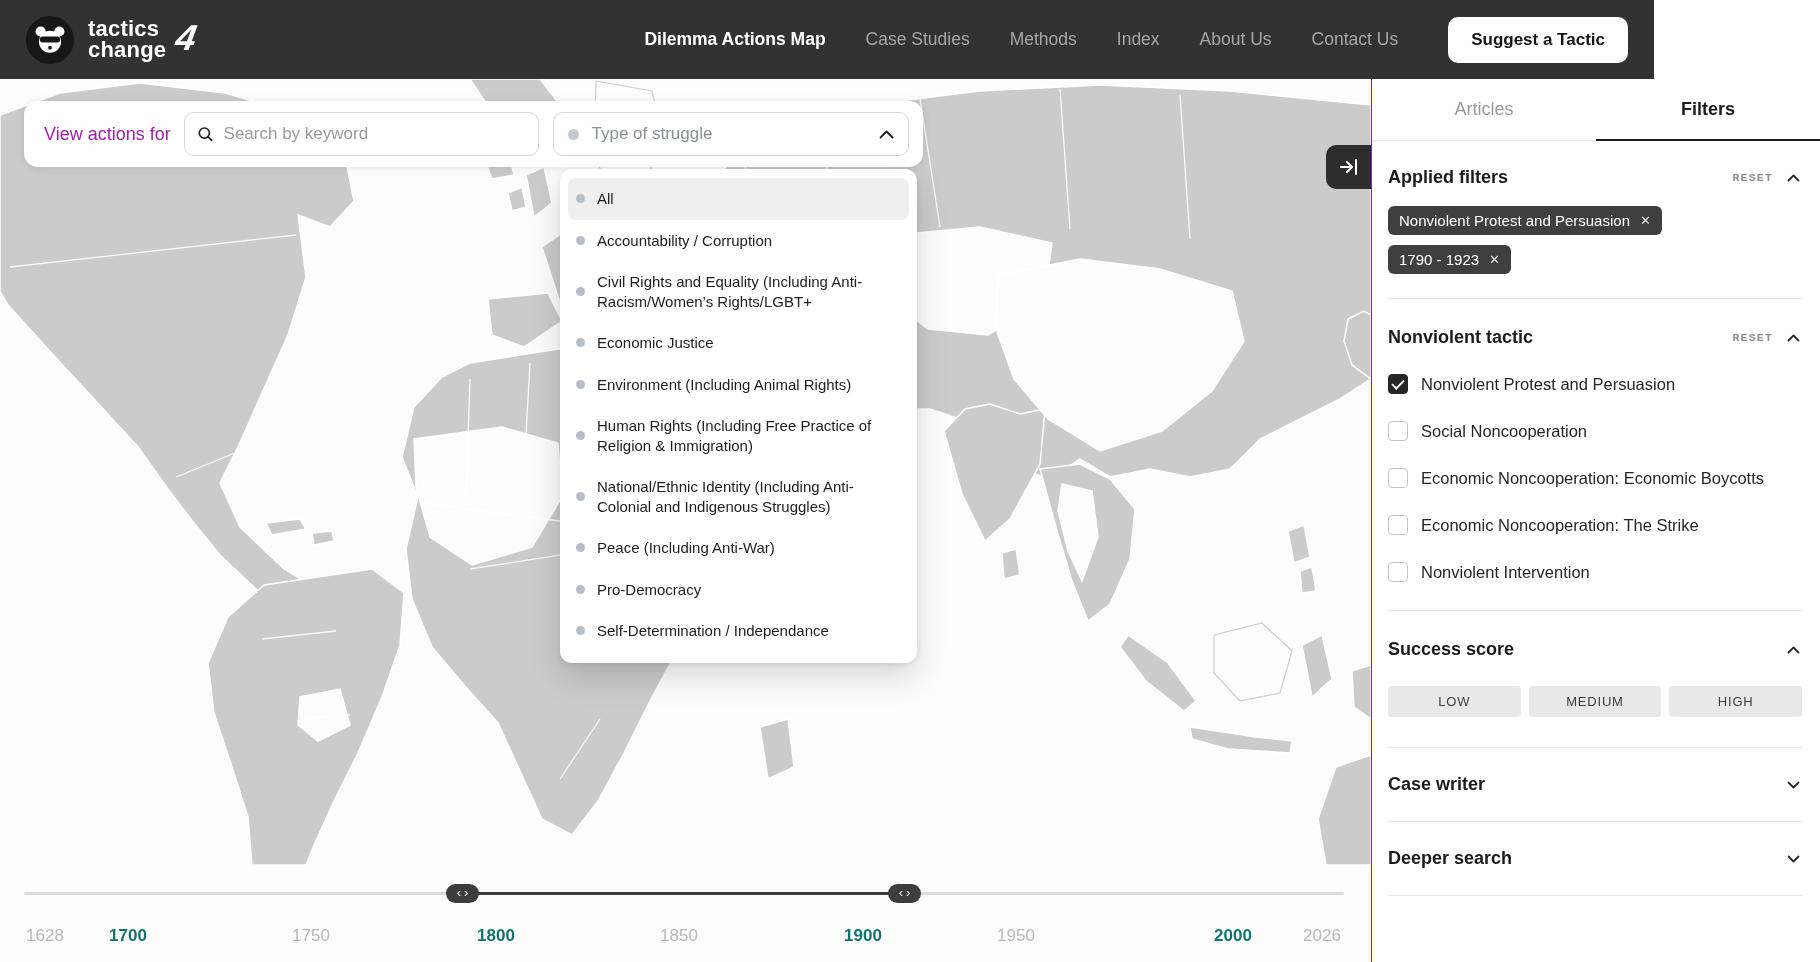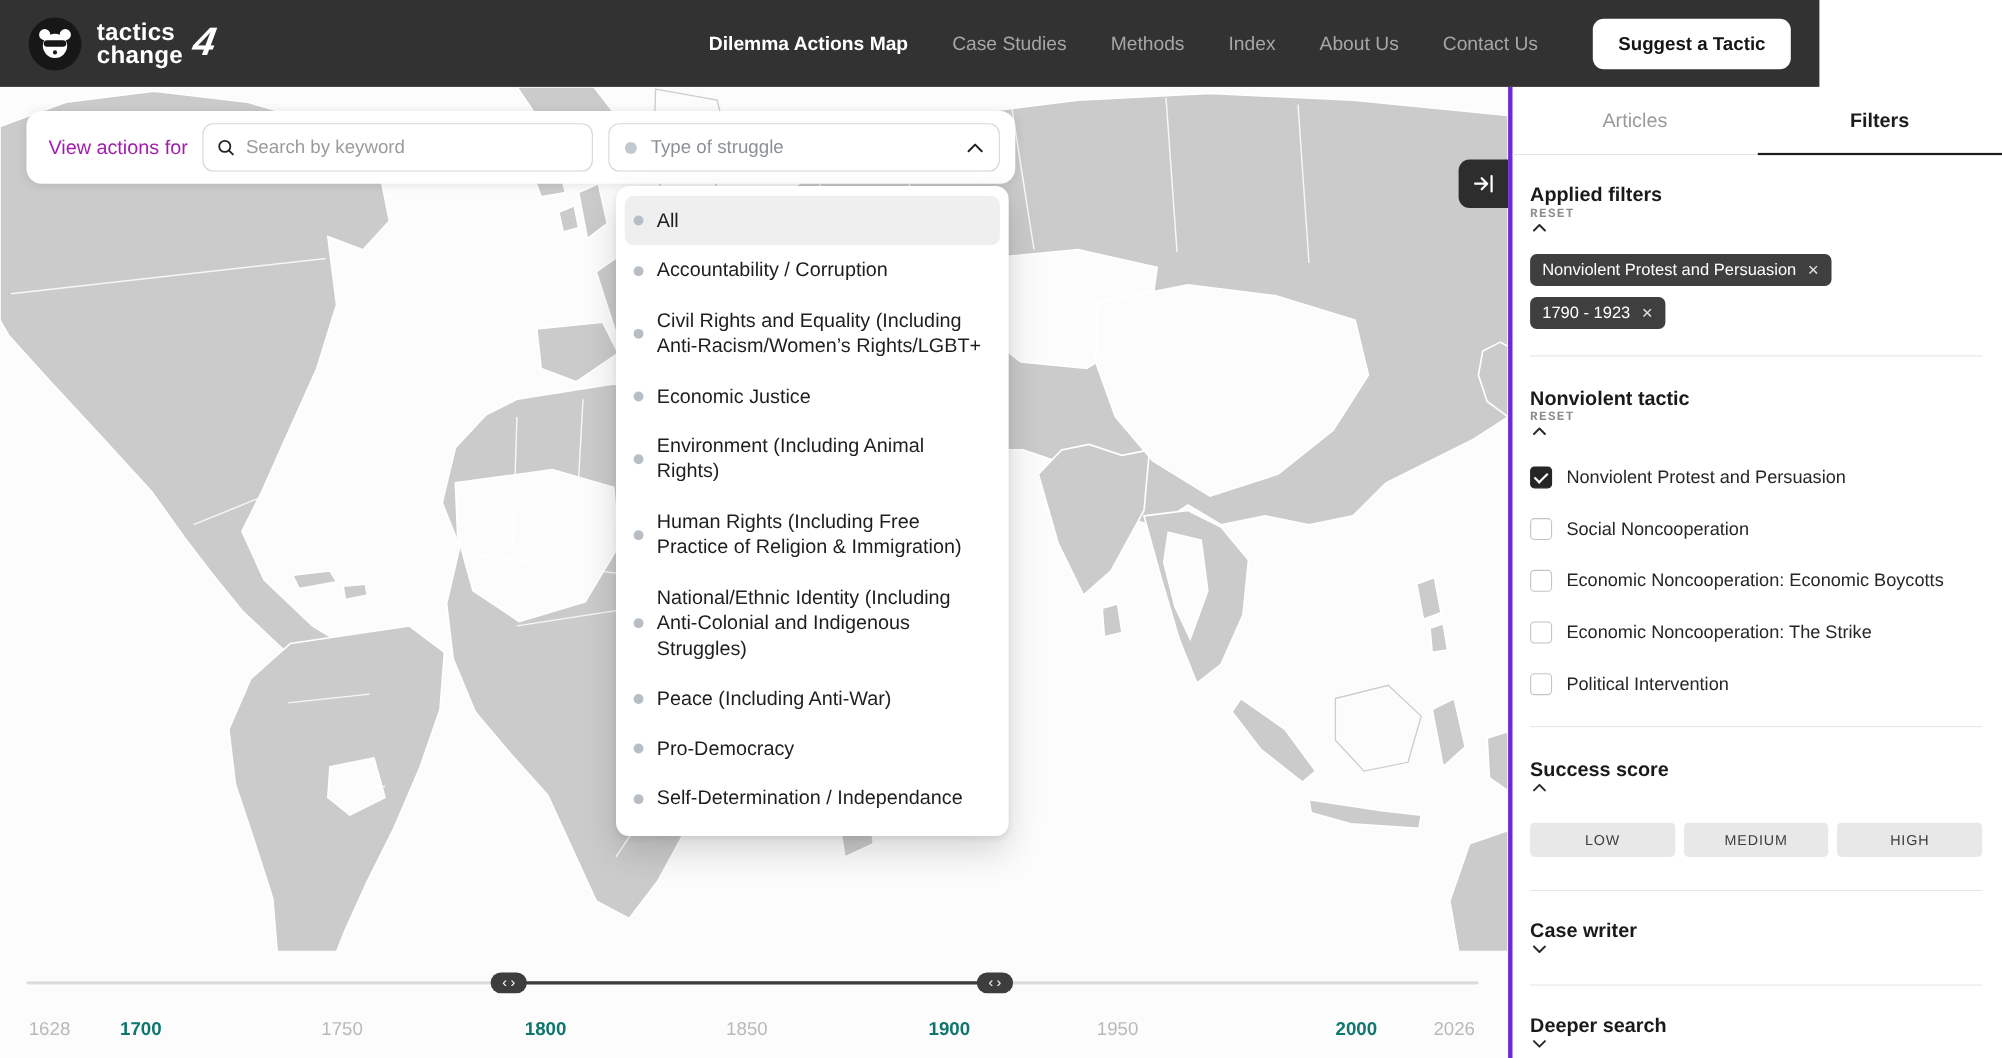--- a/index.html
+++ b/index.html
@@ -48,49 +48,49 @@
   .sel-text { flex:1; font-size:17px; color:#8b9097; }
 
   
   .dropdown-panel { position:absolute; left:560px; top:90px; width:357px; background:#fff;
     border-radius:12px; box-shadow:0 14px 32px rgba(0,0,0,0.15), 0 2px 6px rgba(0,0,0,0.08);
     padding:9px 0 11px; z-index:11; }
   .opt { display:flex; align-items:center; gap:12px; margin:0 8px; padding:11px 8px;
     cursor:pointer; border-radius:8px; }
   .opt[data-selected="true"] { background:#efefef; }
   .opt .dot { width:9px; height:9px; border-radius:50%; background:#b8bec6; flex-shrink:0; }
-  .opt-label { font-size:18px; color:#1e1e1e; line-height:1.3; }
+  .opt-label { font-size:15px; color:#1e1e1e; line-height:1.3; }
 
   
   .collapse-btn { position:absolute; right:0; top:66px; width:45px; height:44px; background:#2d2d2d;
     border:none; border-radius:10px 0 0 10px; display:flex; align-items:center; justify-content:center;
     cursor:pointer; z-index:9; }
 
   
   .timeline { position:absolute; left:0; top:786px; width:1371px; height:97px; background:#fcfcfc; z-index:8; }
   .track { position:absolute; left:24px; top:27px; width:1320px; height:3px; background:#dcdcdc; border-radius:2px; }
   .track-fill { position:absolute; left:463px; top:27px; width:442px; height:3px; background:#3d3d3d; border-radius:2px; }
   .handle { position:absolute; top:19px; width:33px; height:19px; background:#3d3d3d; border-radius:10px;
     display:flex; align-items:center; justify-content:center; gap:3px; cursor:ew-resize; z-index:2; }
   .h-ch { color:#fff; font-size:13px; line-height:1; transform:translateY(-1px); }
   .year { position:absolute; top:61px; transform:translateX(-50%); font-size:17px; color:#b9b9b9; white-space:nowrap; }
   .year[data-emph="true"] { color:#0f766e; font-weight:600; }
 
   
   .sidebar { position:absolute; top:79px; right:0; width:449px; height:883px; background:#fff;
-    border-left:4px solid #6d28d9; display:flex; flex-direction:column; z-index:20; }
+    border-left:1px solid #6d28d9; display:flex; flex-direction:column; z-index:20; }
   .tabs { height:62px; display:flex; border-bottom:1px solid #e6e6e6; flex-shrink:0; }
   .tab { flex:1; display:flex; align-items:center; justify-content:center; font-size:18px;
     color:#9a9a9a; cursor:pointer; position:relative; }
   .tab[data-active="true"] { color:#1c1c1c; font-weight:700; }
   .tab[data-active="true"]::after { content:""; position:absolute; left:0; right:0; bottom:-1px;
     height:2px; background:#1c1c1c; }
   .sb-content { flex:1; padding:0 18px 0 16px; overflow:hidden; }
   .section { border-bottom:1px solid #e7e7e7; }
-  .sec-head { display:flex; align-items:flex-start;flex-direction:column; }
+  .sec-head { display:flex; align-items:center; }
   .sec-title { flex:1; font-size:18px; font-weight:700; color:#1a1a1a; }
   .reset { font-size:11.5px; letter-spacing:1.2px; color:#8e8e8e; font-weight:700;
     margin-right:12px; cursor:pointer; background:none; border:none; font-family:Liberation Mono, monospace; }
   .chev-btn { background:none; border:none; cursor:pointer; padding:2px; display:flex; align-items:center; }
 
   .sec-applied { padding:26px 0 24px; }
   .chips { margin-top:18px; display:flex; flex-direction:column; align-items:flex-start; gap:10px; }
   .chip { background:#3f3f3f; color:#fff; font-size:15px; padding:6px 11px; border-radius:6px;
     display:inline-flex; align-items:center; gap:10px; cursor:pointer; }
   .chip-x { font-size:13px; opacity:0.85; cursor:pointer; }
@@ -353,21 +353,21 @@
           <div class="check-row">
             <span class="cbox" data-checked="false"></span>
             <span class="check-label">Economic Noncooperation: Economic Boycotts</span>
           </div>
           <div class="check-row">
             <span class="cbox" data-checked="false"></span>
             <span class="check-label">Economic Noncooperation: The Strike</span>
           </div>
           <div class="check-row">
             <span class="cbox" data-checked="false"></span>
-            <span class="check-label">Political Intervention</span>
+            <span class="check-label">Nonviolent Intervention</span>
           </div>
         </div>
       </section>
 
       <section class="section sec-score">
         <div class="sec-head">
           <span class="sec-title">Success score</span>
           <button class="chev-btn">
             <svg width="13" height="8" viewBox="0 0 13 8">
                 <path d="M1.5 6.5 L6.5 1.5 L11.5 6.5" fill="none" stroke="#2b2b2b" stroke-width="1.8" stroke-linecap="round" stroke-linejoin="round"></path>

